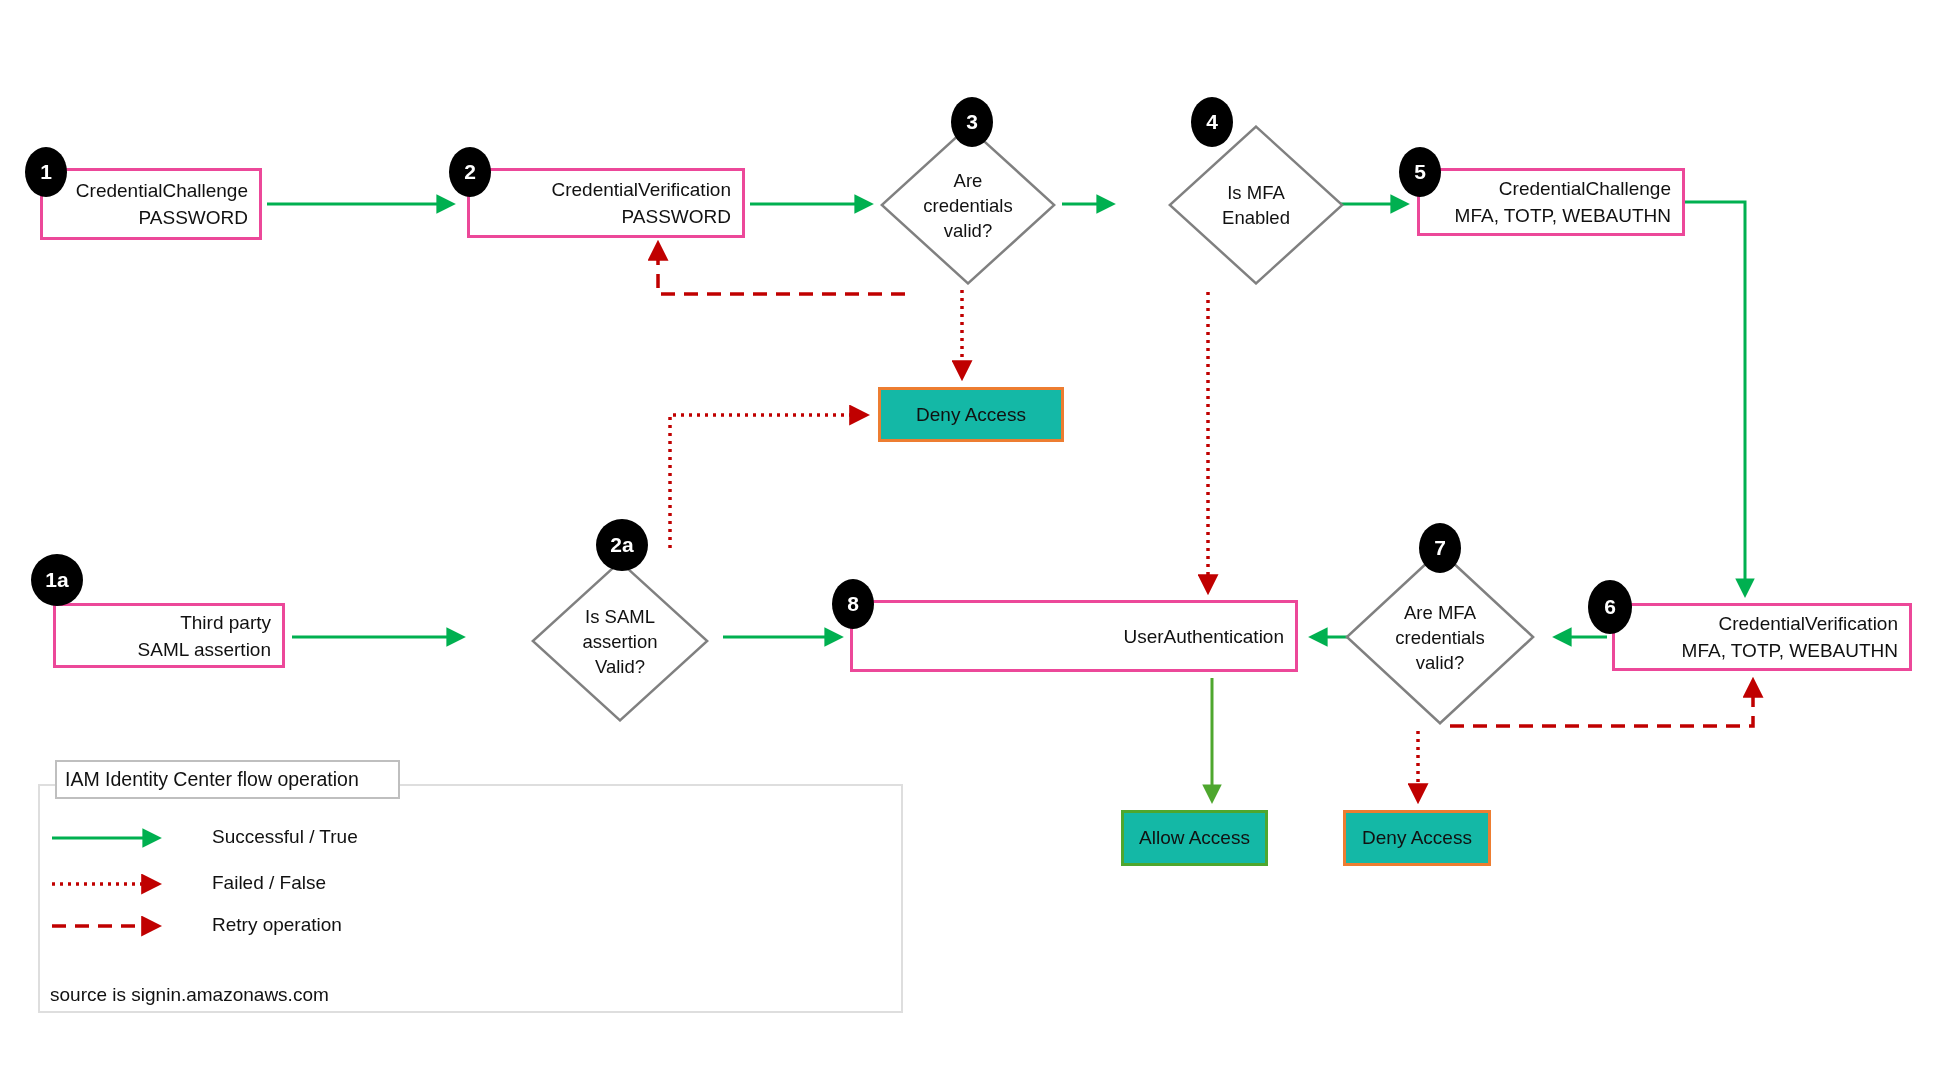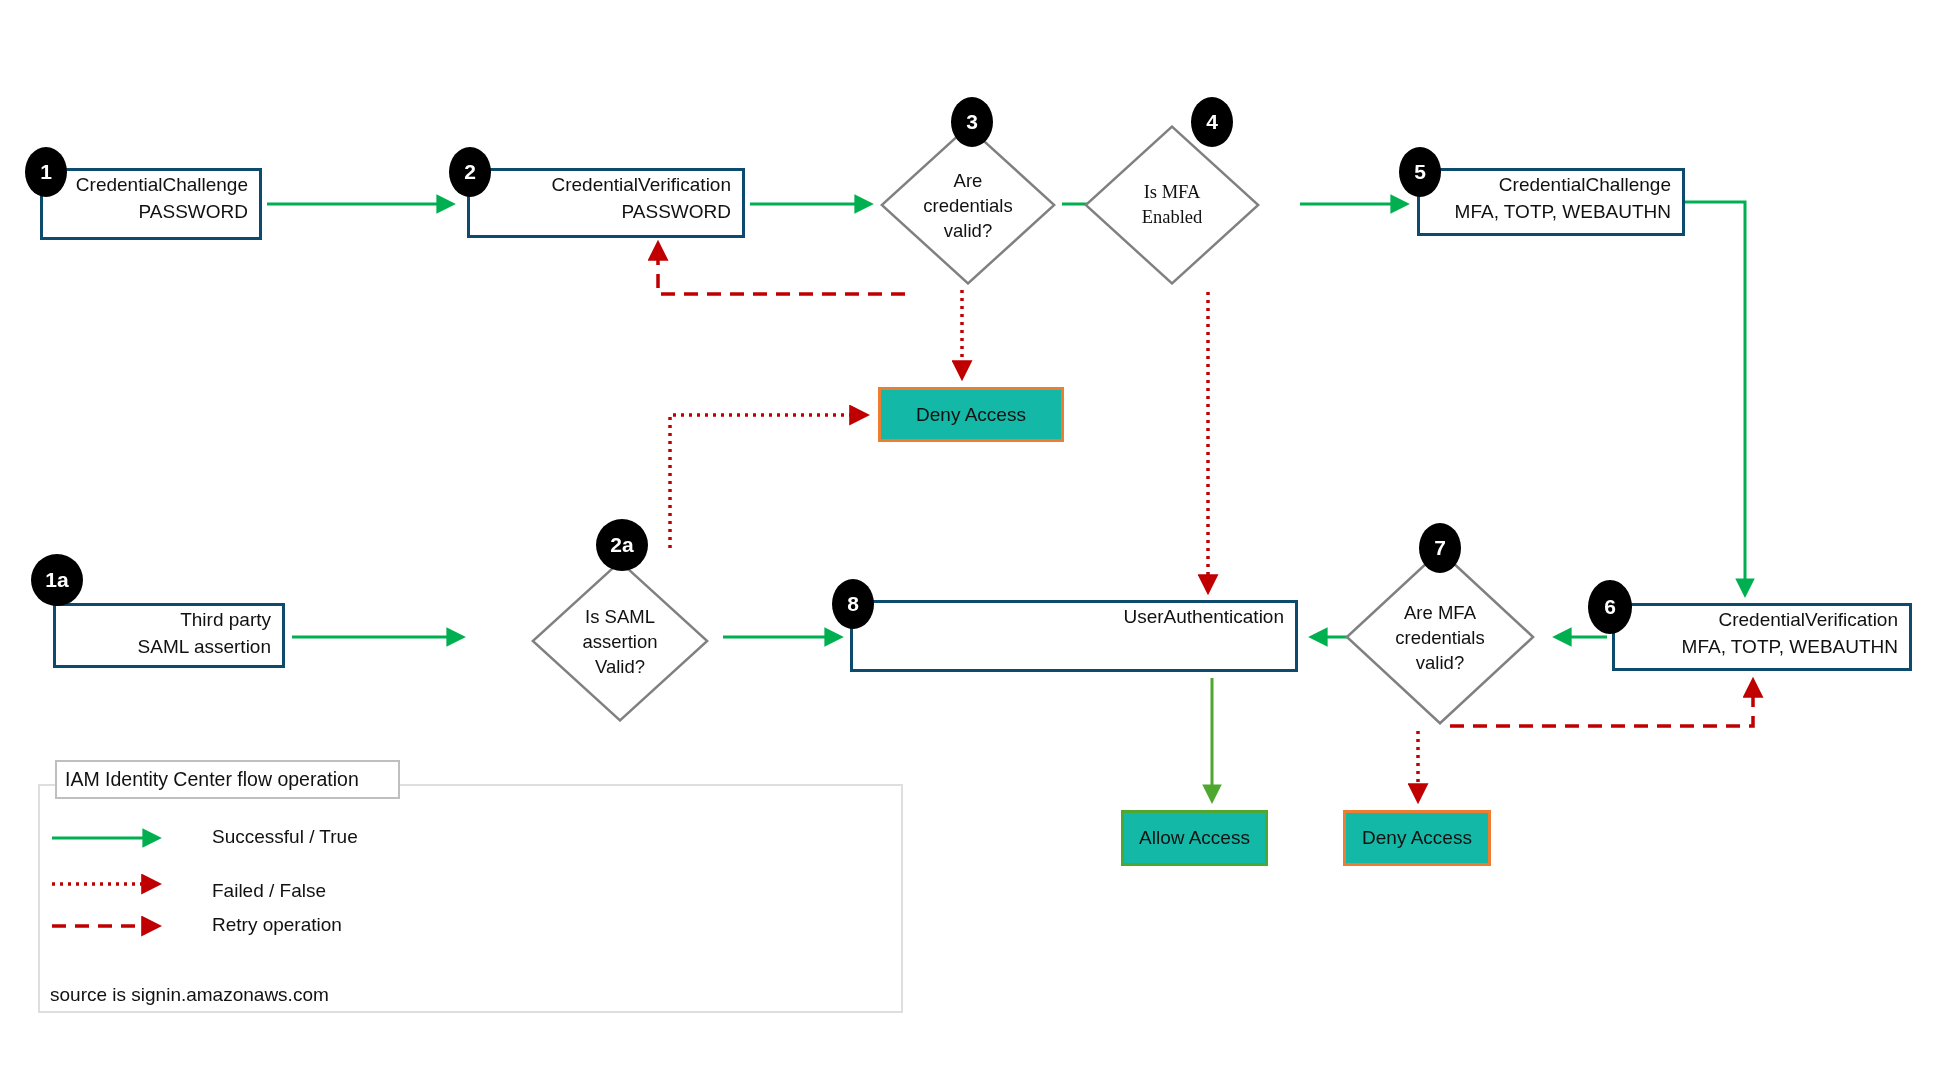--- a/index.html
+++ b/index.html
@@ -4,22 +4,22 @@
 <style>
   html,body{margin:0;padding:0;background:#fff;}
   .canvas{position:relative;width:1940px;height:1091px;background:#ffffff;
           font-family:"Liberation Sans",sans-serif;color:#111;overflow:hidden;}
   svg.overlay{position:absolute;left:0;top:0;width:1940px;height:1091px;z-index:1;}
   .e-green{stroke:#00B050;stroke-width:3;fill:none;}
   .e-apple{stroke:#4EA72E;stroke-width:3;fill:none;}
   .e-dot{stroke:#C00000;stroke-width:3.5;stroke-dasharray:3 5;fill:none;}
   .e-dash{stroke:#C00000;stroke-width:3.5;stroke-dasharray:14 9;fill:none;}
 
-  .node{position:absolute;background:#fff;border:3px solid #0c4a6e;box-sizing:border-box;
-        display:flex;flex-direction:column;justify-content:flex-start;z-index:2;}
+  .node{position:absolute;background:#fff;border:3px solid #ec4899;box-sizing:border-box;
+        display:flex;flex-direction:column;justify-content:center;z-index:2;}
   .node.right{align-items:flex-end;padding-right:11px;}
   .ln{font-size:19px;line-height:27px;white-space:nowrap;}
 
   .badge{position:absolute;background:#000;color:#fff;border-radius:50%;
          display:flex;align-items:center;justify-content:center;
          font-weight:bold;font-size:21px;z-index:6;}
 
   .diamond{position:absolute;z-index:2;}
   .diamond svg{position:absolute;left:0;top:0;width:100%;height:100%;}
   .dtext{position:absolute;inset:0;display:flex;flex-direction:column;align-items:center;
@@ -97,21 +97,21 @@
       <polygon points="50,1 99,50 50,99 1,50" fill="#fff" stroke="#808080" stroke-width="2.5" vector-effect="non-scaling-stroke"></polygon>
     </svg>
     <div class="dtext">
       <div>Are</div>
       <div>credentials</div>
       <div>valid?</div>
     </div>
   </div>
   <div class="badge" style="left:951px;top:97px;width:42px;height:50px;">3</div>
 
-  <div class="diamond" style="left:1084px;top:125px;width:176px;height:160px;font-family:Liberation Serif, serif;">
+  <div class="diamond" style="left:1168px;top:125px;width:176px;height:160px;">
     <svg viewBox="0 0 100 100" preserveAspectRatio="none">
       <polygon points="50,1 99,50 50,99 1,50" fill="#fff" stroke="#808080" stroke-width="2.5" vector-effect="non-scaling-stroke"></polygon>
     </svg>
     <div class="dtext">
       <div>Is MFA</div>
       <div>Enabled</div>
     </div>
   </div>
   <div class="badge" style="left:1191px;top:97px;width:42px;height:50px;">4</div>
 
@@ -163,18 +163,18 @@
   <div class="badge" style="left:596px;top:519px;width:52px;height:52px;">2a</div>
 
   <div class="outcome deny" style="left:878px;top:387px;width:186px;height:55px;">Deny Access</div>
   <div class="outcome allow" style="left:1121px;top:810px;width:147px;height:56px;">Allow Access</div>
   <div class="outcome deny" style="left:1343px;top:810px;width:148px;height:56px;">Deny Access</div>
 
   <div class="legend-box"></div>
   <div class="legend-title">IAM Identity Center flow operation</div>
 
   <div class="legend-label" style="top:826px;">Successful / True</div>
-  <div class="legend-label" style="top:872px;margin-top:8px;">Failed / False</div>
+  <div class="legend-label" style="top:872px;">Failed / False</div>
   <div class="legend-label" style="top:914px;">Retry operation</div>
 
   <div class="legend-note" style="top:984px;">source is signin.amazonaws.com</div>
 
 </div>
 
 </body></html>

